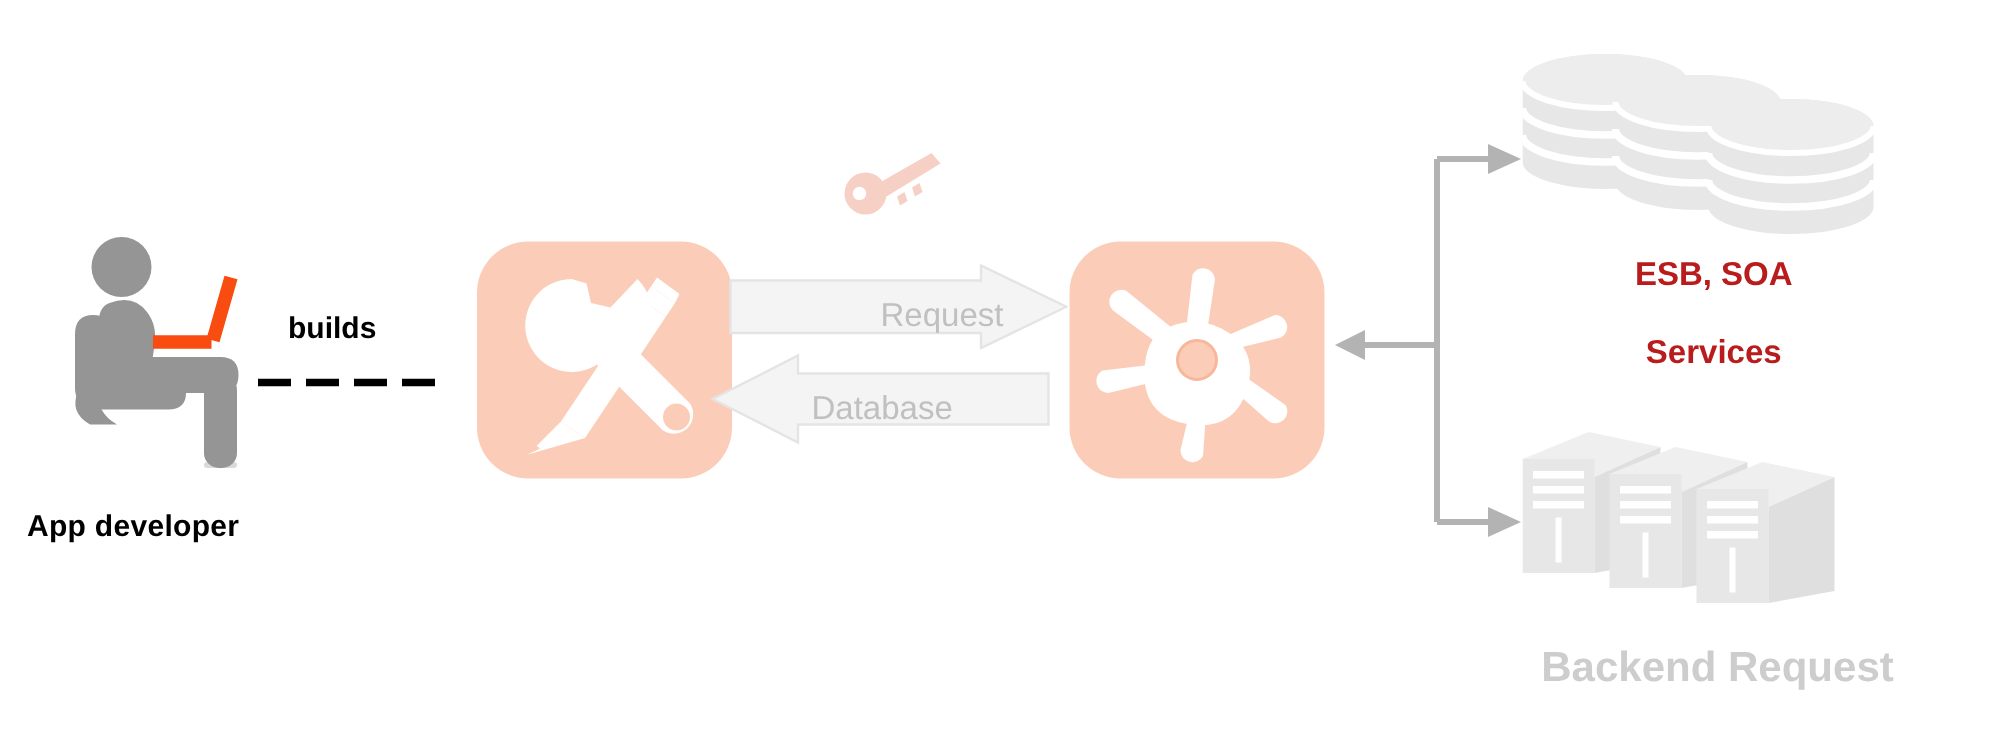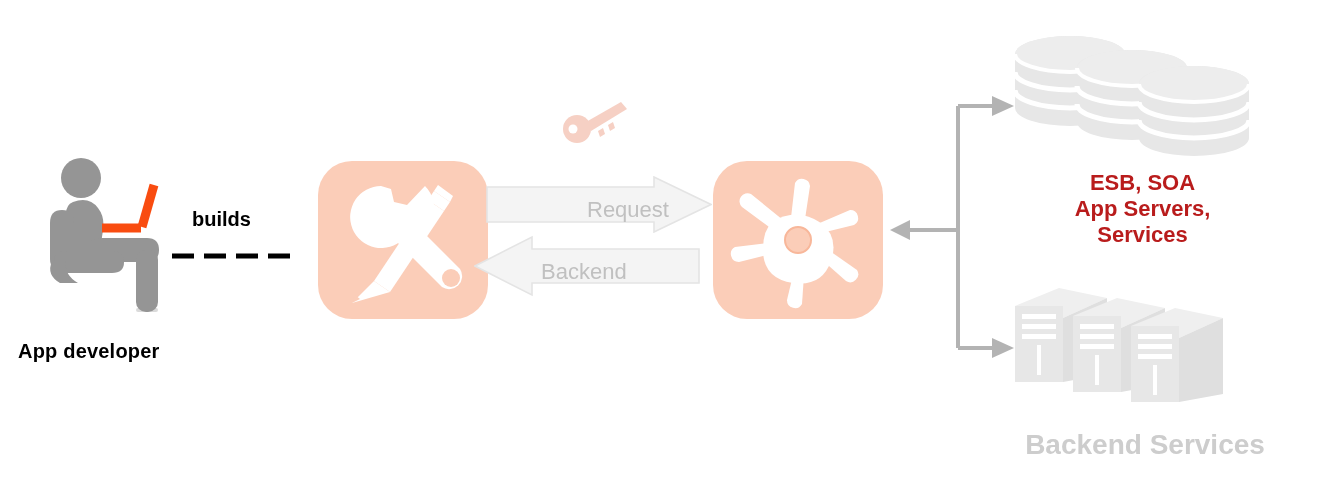--- a/index.html
+++ b/index.html
@@ -169,21 +169,21 @@
       <path d="M1 11 L168 11 L168 1 L225 28.5 L168 56 L168 46 L1 46 Z" fill="#f4f4f4" stroke="#e4e4e4" stroke-width="1.6"></path>
     </svg>
   </div>
   <div class="abs arrow-text label-request">Request</div>
 
   <div class="abs" style="left:474px; top:235px; width:226px; height:62px;">
     <svg viewBox="0 0 226 62" xmlns="http://www.w3.org/2000/svg" preserveAspectRatio="none">
       <path d="M225 14 L58 14 L58 2 L1 31 L58 60 L58 48 L225 48 Z" fill="#f4f4f4" stroke="#e4e4e4" stroke-width="1.6"></path>
     </svg>
   </div>
-  <div class="abs arrow-text label-response">Backend</div>
+  <div class="abs arrow-text label-response">Database</div>
 
   <div class="abs tile" id="api-tile">
     <svg viewBox="0 0 170 158" xmlns="http://www.w3.org/2000/svg">
       <g fill="#ffffff">
 
         <path d="M76 74 L82 22 a8 8 0 0 1 15 3 L89 78 Z"></path>
         <path d="M78 82 L29 46 a8 8 0 0 1 9 -13 L86 72 Z"></path>
         <path d="M79 88 L26 101 a8 8 0 0 1 -4 -15 L82 79 Z"></path>
         <path d="M86 89 L74 139 a8 8 0 0 0 15 4 L93 85 Z"></path>
         <path d="M91 83 L133 120 a8 8 0 0 0 11 -11 L94 74 Z"></path>
@@ -229,21 +229,21 @@
         </g>
       </defs>
       <use href="#db" x="0" y="0"></use>
       <use href="#db" x="62" y="14"></use>
       <use href="#db" x="124" y="30"></use>
     </svg>
   </div>
 
   <div class="abs label-soft label-esb">
     <span>ESB, SOA</span><br>
-    <span>App Servers,</span><br>
+    <br>
     <span>Services</span>
   </div>
 
   <div class="abs" style="left:1015px; top:288px; width:250px; height:125px;">
     <svg viewBox="0 0 250 125" xmlns="http://www.w3.org/2000/svg">
       <defs>
         <g id="srv">
 
           <polygon points="0,18 44,0 92,10 48,30" fill="#efefef"></polygon>
 
@@ -257,15 +257,15 @@
 
           <rect x="22" y="57" width="4" height="30" fill="#ffffff"></rect>
         </g>
       </defs>
       <use href="#srv" x="0" y="0"></use>
       <use href="#srv" x="58" y="10"></use>
       <use href="#srv" x="116" y="20"></use>
     </svg>
   </div>
 
-  <div class="abs label-soft label-backend">Backend Services</div>
+  <div class="abs label-soft label-backend">Backend Request</div>
 
 </div>
 
 </body></html>

